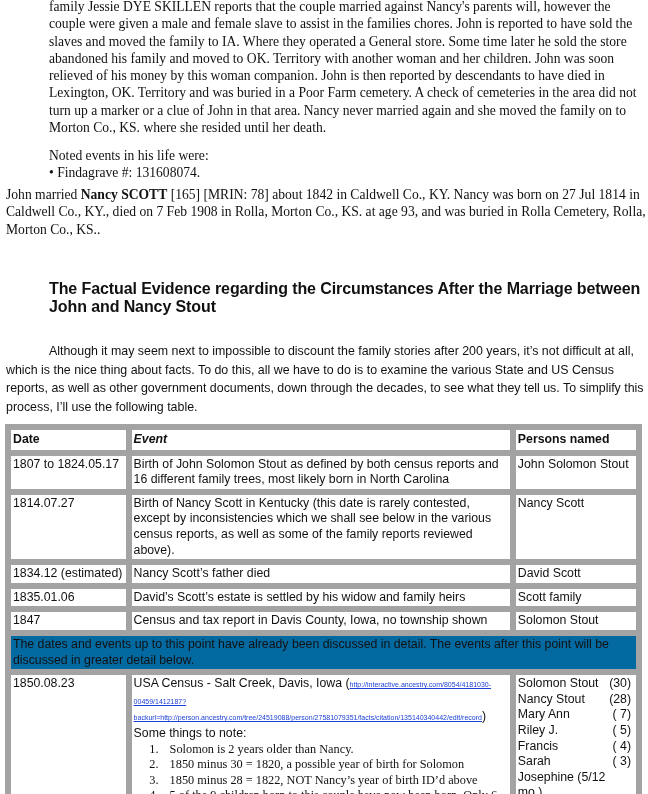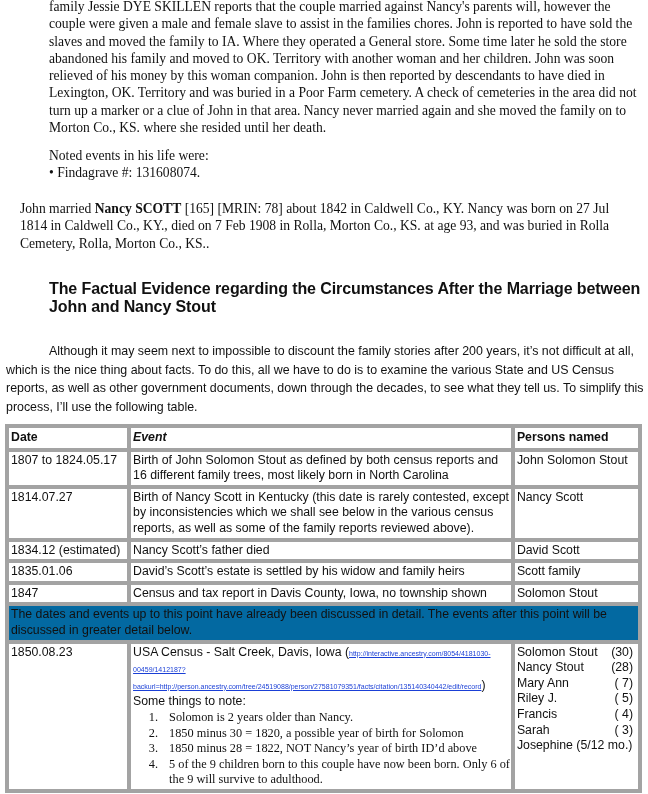--- a/index.html
+++ b/index.html
@@ -4,26 +4,26 @@
 <style>
   html, body { margin: 0; padding: 0; background: #ffffff; }
   body { width: 648px; height: 794px; overflow: hidden; position: relative; color: #111; }
   .serif { font-family: "Liberation Serif", "DejaVu Serif", serif; font-size: 13.6px; line-height: 17.3px; }
   .sans { font-family: "Liberation Sans", "DejaVu Sans", sans-serif; font-size: 12.3px; }
   .block1 { position: absolute; left: 49px; top: -2px; width: 598px; }
   .block1 p { margin: 0; }
   .noted { position: absolute; left: 49px; top: 147px; width: 590px; }
   .noted p { margin: 0; }
   .married { position: absolute; left: 6px; top: 186px; width: 640px; }
-  .married p { margin: 14px; }
+  .married p { margin: 0; }
   .heading { position: absolute; left: 49px; top: 280px; width: 600px; font-weight: bold; font-size: 16px; letter-spacing: -0.1px; }
   .intro { position: absolute; left: 6px; top: 342px; width: 640px; line-height: 18.6px; font-size: 12.4px; }
   .intro p { margin: 0; text-indent: 43px; }
   table.evidence { position: absolute; left: 5px; top: 424px; width: 637px; border-collapse: collapse; font-size: 12.3px; line-height: 15.6px; }
-  table.evidence td { border: 4px solid #a3a3a3; vertical-align: top; padding: 1px 1px 1px 2px; }
+  table.evidence td { border: 6px solid #a3a3a3; vertical-align: top; padding: 1px 1px 1px 2px; }
   table.evidence td.col-date { width: 122px; }
   table.evidence td.col-event { width: 380px; font-style: italic; }
   table.evidence td.col-persons { width: 126px; }
   tr.header td { font-weight: bold; padding-top: 2px; padding-bottom: 2px; }
   tr.note td { background: #0369a1; }
   .link { color: #1a3fd6; text-decoration: underline; font-size: 7px; line-height: 15.6px; }
   ol.notes { margin: 0; padding-left: 28px; }
   ol.notes li { padding-left: 8px; font-family: Liberation Serif, serif; }
   .person-line { display: flex; justify-content: space-between; padding-right: 4px; }
 </style>

